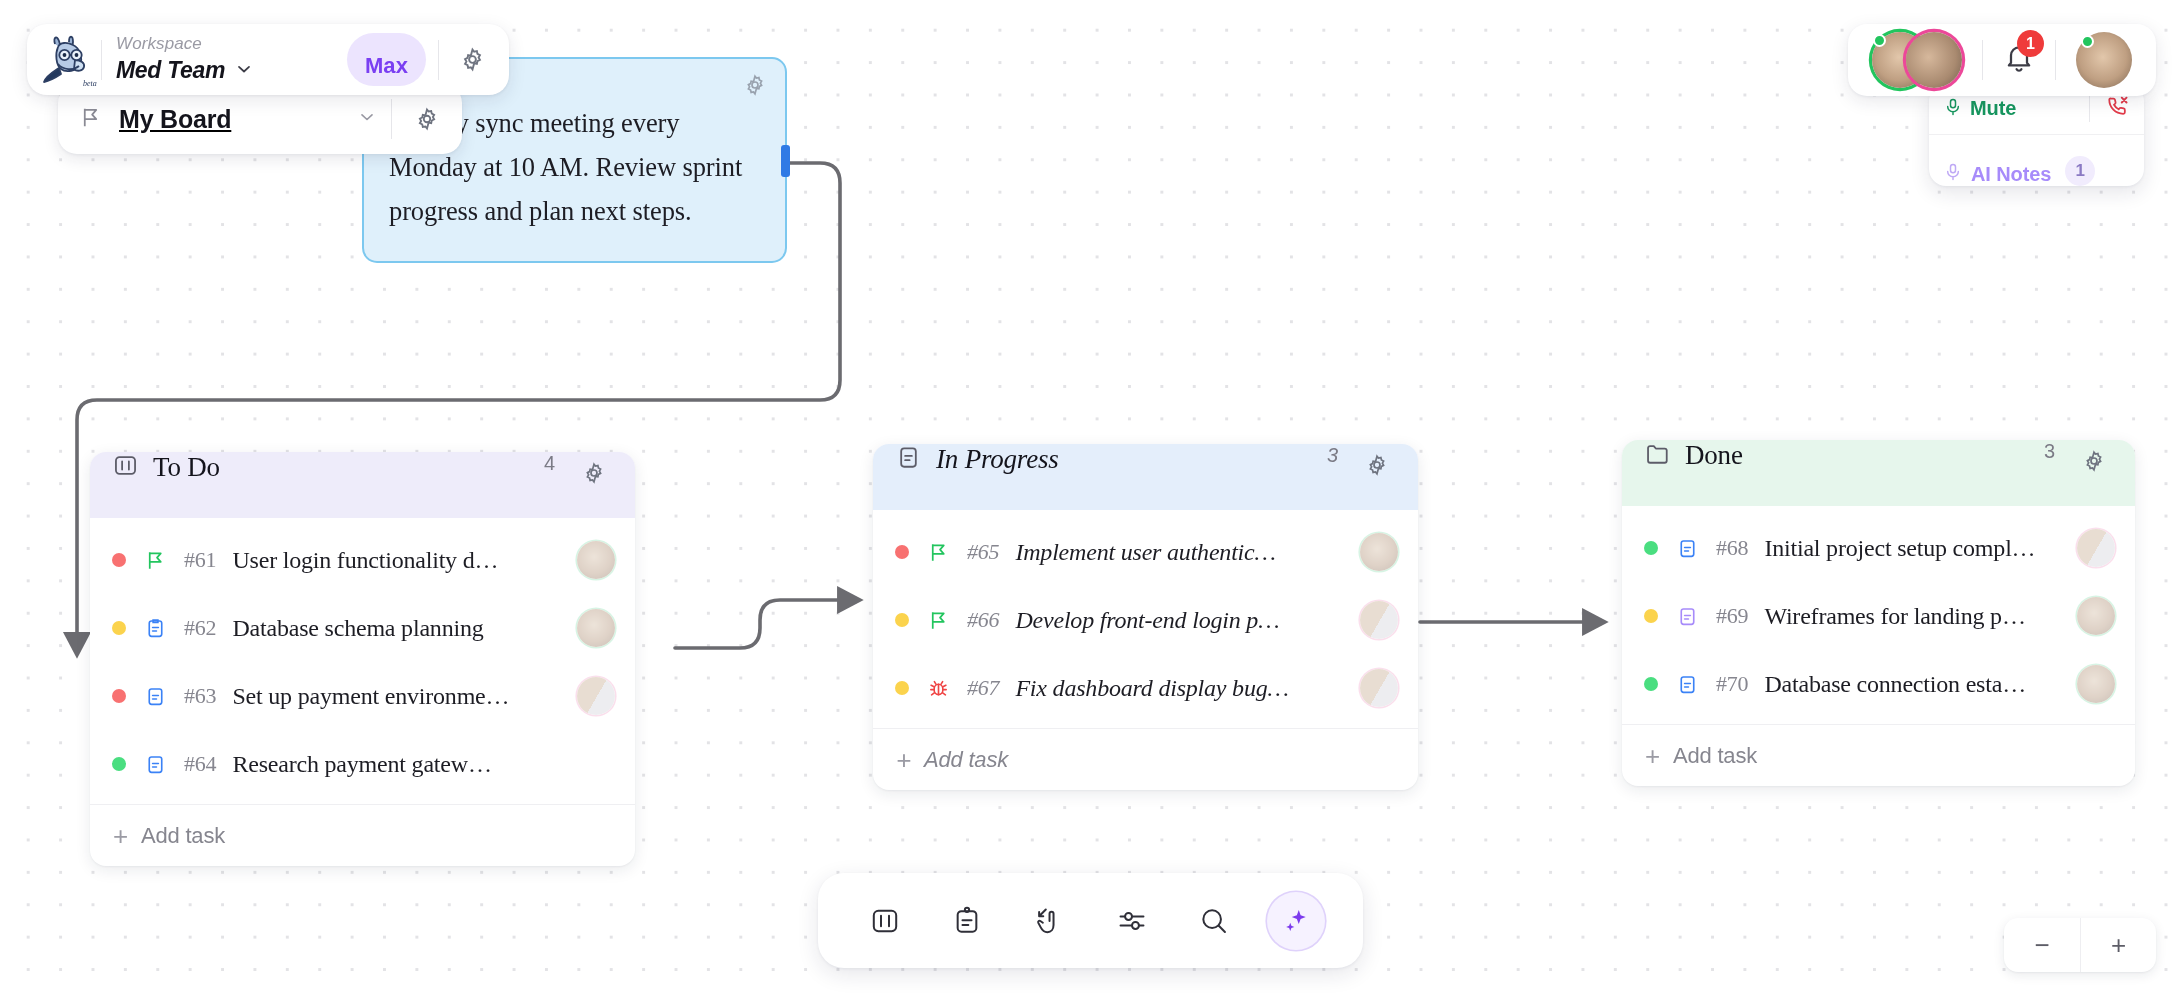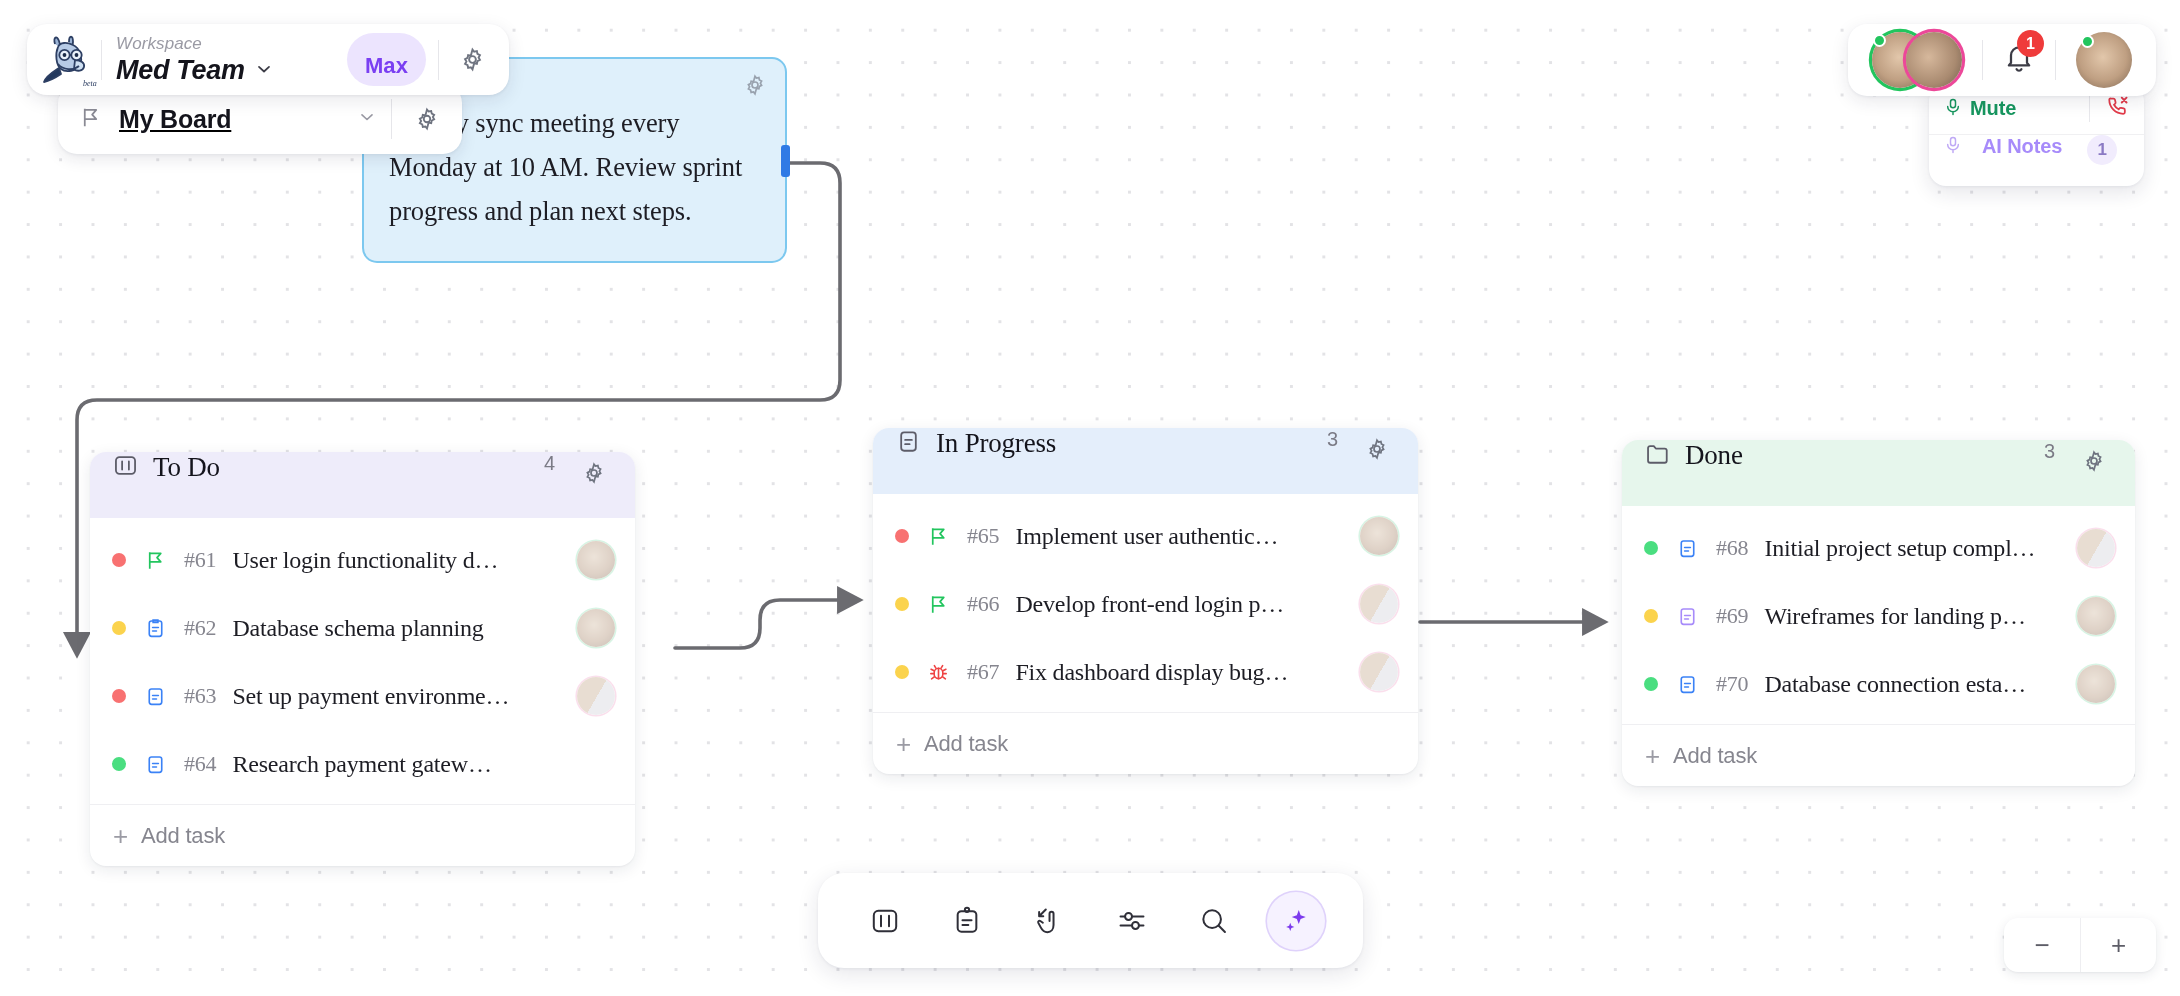--- a/index.html
+++ b/index.html
@@ -48,21 +48,21 @@
   .llama {
     width: 62px; height: 56px;
     flex: 0 0 62px;
     position: relative;
   }
   .llama svg { display:block; }
   .vdiv { width: 1px; height: 40px; background: #e6e6ea; flex: 0 0 1px; }
   .ws-text { padding: 0 14px; display: flex; flex-direction: column; justify-content: center; flex: 1 1 auto; font-style: italic; }
   .ws-label { font-size: 17px; color: #9a9aa4; line-height: 21px; letter-spacing: .1px; }
   .ws-name-row { display: flex; align-items: center; gap: 9px; margin-top: 1px; }
-  .ws-name { font-size: 27px; font-weight: 700; color: #14141c; line-height: 31px; letter-spacing: -.3px; }
+  .ws-name { font-size: 23px; font-weight: 700; color: #14141c; line-height: 31px; letter-spacing: -.3px; }
   .chev { color: #4a4a55; }
   .badge-max {
     background: #ece4fe; color: #7a3ff2;
     font-size: 22px; font-weight: 700;
     border-radius: 999px; padding: 20px 18px 7px;
     letter-spacing: .1px;
   }
   .gear-btn { display: flex; align-items: center; justify-content: center; width: 42px; height: 42px; }
 
   
@@ -159,21 +159,21 @@
   }
   .call-row {
     display: flex; align-items: center;
     height: 51px;
     padding: 0 14px;
   }
   .call-row.top { border-bottom: 1px solid #f0f0f2; }
   .mute-side { display: flex; align-items: flex-start; gap: 7px; flex: 1 1 auto; }
   .mute-label { color: #17965f; font-size: 20px; font-weight: 700; letter-spacing: -.1px; }
   .call-vdiv { width: 1px; height: 26px; background: #e8e8ec; margin: 0 14px; }
-  .ai-row { display: flex; align-items: flex-start; gap: 19px; padding: 0 14px; height: 51px; }
+  .ai-row { display: flex; align-items: flex-end; gap: 8px; padding: 0 14px; height: 51px; }
   .ai-label { color: #a78bfa; font-size: 20px; font-weight: 700; letter-spacing: -.1px; }
   .ai-count {
     margin-left: 6px;
     width: 30px; height: 30px; border-radius: 50%;
     background: #f1ecfd; color: #8b7ac4;
     font-size: 17px; font-weight: 700;
     display: flex; align-items: center; justify-content: center;
   }
 
   
@@ -370,21 +370,21 @@
         <span class="task-av none"></span>
       </div>
 
     </div>
     <div class="add-task">
       <span class="plus-sign">+</span>
       <span>Add task</span>
     </div>
   </div>
 
-  <div class="column" id="col-inprogress" style="left:873px; top:428px; width:545px;">
+  <div class="column" id="col-inprogress" style="left:873px; top:444px; width:545px;font-style:italic;">
     <div class="col-head" style="background:#e4eefb;">
       <span>
         <svg width="27" height="27" viewBox="0 0 24 24" fill="none" stroke="#5c5c68" stroke-width="1.6" stroke-linecap="round">
           <rect x="5.5" y="3.8" width="13" height="16.4" rx="2.6"></rect>
           <path d="M9 10.6h6M9 14.4h4"></path>
         </svg>
       </span>
       <span class="col-title serif">In Progress</span>
       <span class="col-count">3</span>
       <span class="gear-btn">

